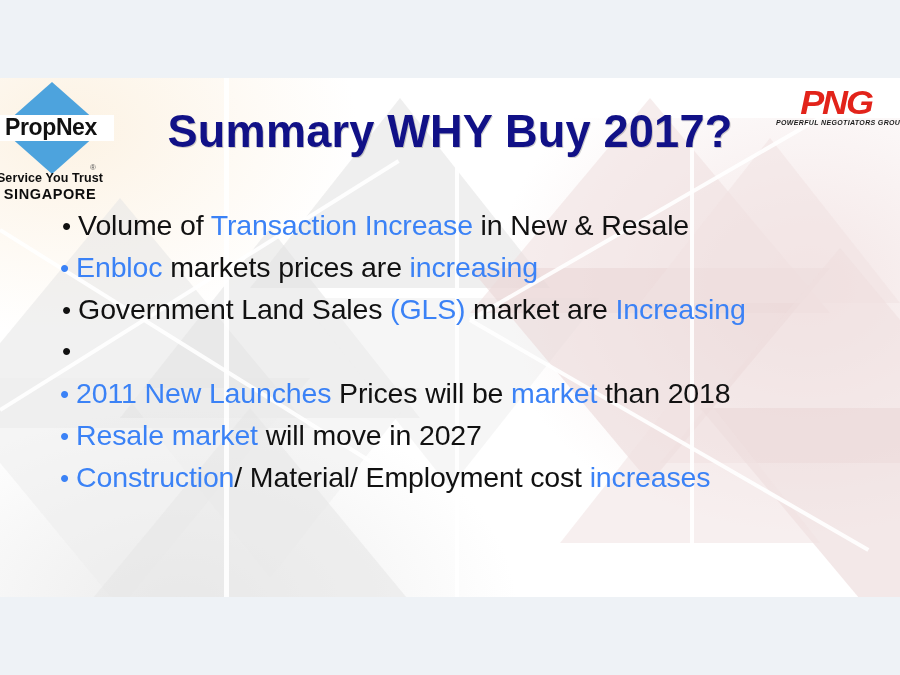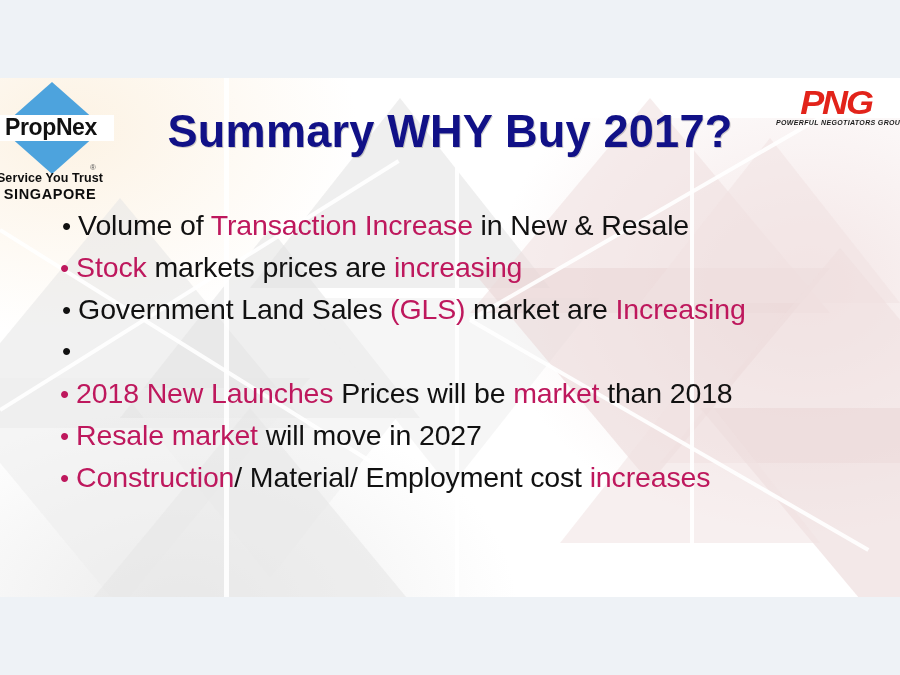--- a/index.html
+++ b/index.html
@@ -129,21 +129,21 @@
     font-size:28.5px;
     line-height:42px;
     white-space:nowrap;
   }
   .bullet-dot{
     font-size:26px;line-height:42px;
     margin-right:7px;
   }
   .bullet-text{letter-spacing:-.15px;}
   .c-black{color:#111111;}
-  .c-red{color:#be185d;}
+  .c-red{color:#3b82f6;}
 
   
   .row-0{padding-left:10px;}
   .row-1{padding-left:8px;}
   .row-2{padding-left:10px;}
   .row-3{padding-left:10px;}
   .row-4{padding-left:8px;}
   .row-5{padding-left:8px;}
   .row-6{padding-left:8px;}
 </style>
@@ -199,32 +199,32 @@
 
     <div id="slide-title">Summary WHY Buy 2017?</div>
 
     <div id="bullet-list">
         <div class="bullet-row row-0">
           <span class="bullet-dot c-black">•</span>
           <span class="bullet-text"><span class="c-black">Volume of </span><span class="c-red">Transaction Increase</span><span class="c-black"> in New &amp; Resale</span></span>
         </div>
         <div class="bullet-row row-1">
           <span class="bullet-dot c-red">•</span>
-          <span class="bullet-text"><span class="c-red">Stock</span><span class="c-black"> markets prices are </span><span class="c-red">increasing</span></span>
+          <span class="bullet-text"><span class="c-red">Enbloc</span><span class="c-black"> markets prices are </span><span class="c-red">increasing</span></span>
         </div>
         <div class="bullet-row row-2">
           <span class="bullet-dot c-black">•</span>
           <span class="bullet-text"><span class="c-black">Government Land Sales </span><span class="c-red">(GLS)</span><span class="c-black"> market are </span><span class="c-red">Increasing</span></span>
         </div>
         <div class="bullet-row row-3">
           <span class="bullet-dot c-black">•</span>
         </div>
         <div class="bullet-row row-4">
           <span class="bullet-dot c-red">•</span>
-          <span class="bullet-text"><span class="c-red">2018 New Launches</span><span class="c-black"> Prices will be </span><span class="c-red">market</span><span class="c-black"> than 2018</span></span>
+          <span class="bullet-text"><span class="c-red">2011 New Launches</span><span class="c-black"> Prices will be </span><span class="c-red">market</span><span class="c-black"> than 2018</span></span>
         </div>
         <div class="bullet-row row-5">
           <span class="bullet-dot c-red">•</span>
           <span class="bullet-text"><span class="c-red">Resale market</span><span class="c-black"> will move in 2027</span></span>
         </div>
         <div class="bullet-row row-6">
           <span class="bullet-dot c-red">•</span>
           <span class="bullet-text"><span class="c-red">Construction</span><span class="c-black">/ Material/ Employment cost </span><span class="c-red">increases</span></span>
         </div>
       </div>

